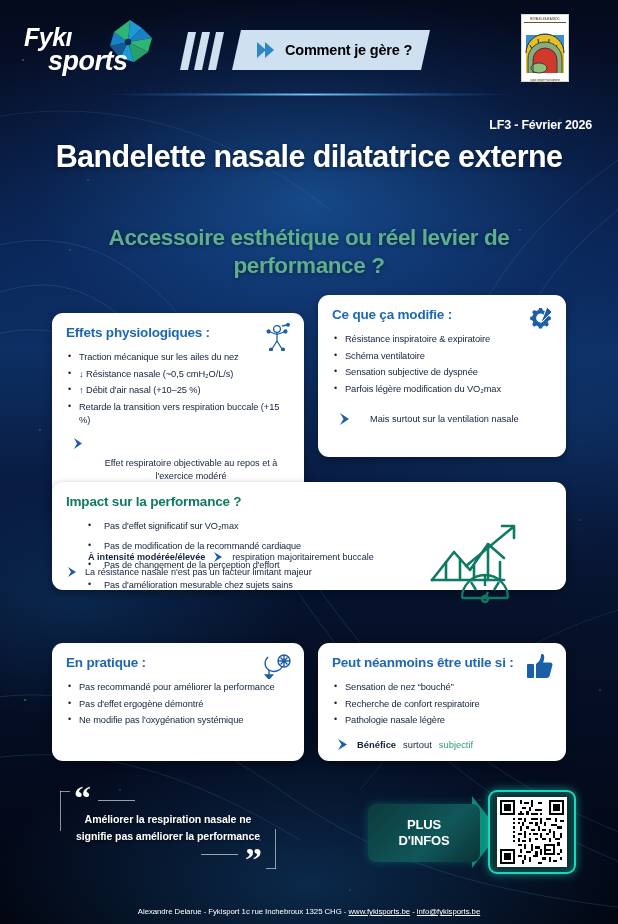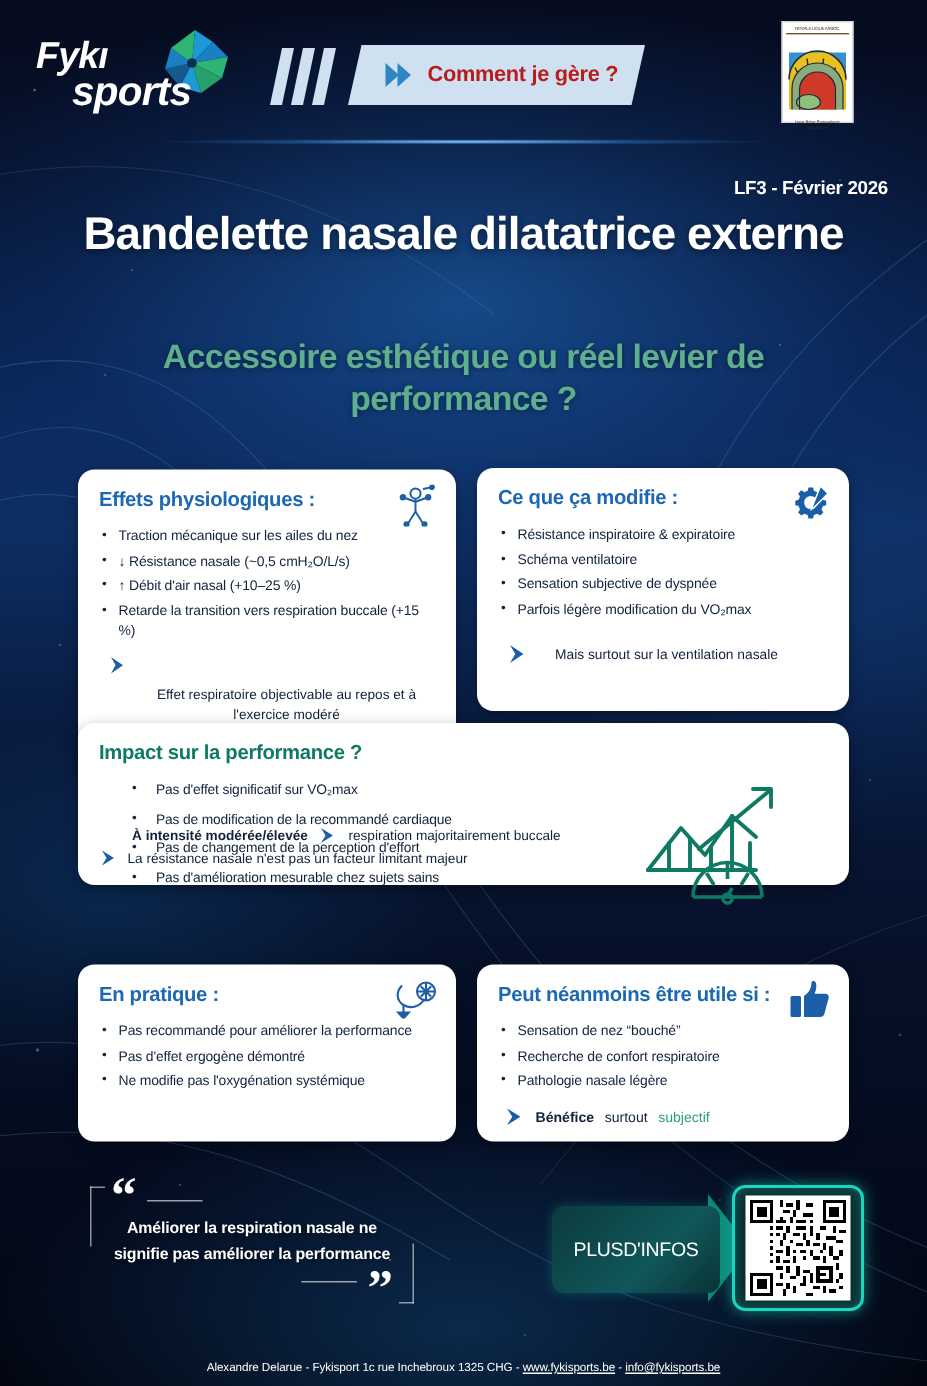--- a/index.html
+++ b/index.html
@@ -63,21 +63,21 @@
 
   #banner { position: absolute; left: 180px; top: 30px; width: 250px; height: 40px; }
   #banner .slashes { position: absolute; left: 0; top: 2px; }
   #banner .plate {
     position: absolute; left: 52px; top: 0; width: 198px; height: 40px;
     background: #cfe0f0;
     clip-path: polygon(9px 0, 198px 0, 189px 40px, 0 40px);
     display: flex; align-items: center; padding-left: 24px; gap: 9px;
   }
   #banner .plate .label {
-    font-size: 14.5px; font-weight: 700; color: #b91c1c; letter-spacing: -.2px; white-space: nowrap;
+    font-size: 14.5px; font-weight: 700; color: #000000; letter-spacing: -.2px; white-space: nowrap;
   }
 
   #partner-logo {
     position: absolute; left: 521px; top: 14px; width: 48px; height: 68px;
     background: #fff; border: 1px solid #d8d8d8; padding: 2px;
   }
   #partner-logo .pl-top { font-size: 3px; color: #3a2a10; text-align: center; letter-spacing: -.2px;
     border-bottom: 1px solid #6a5530; line-height: 4px; overflow: hidden; height: 6px; }
   #partner-logo .pl-bot { font-size: 2.6px; color: #3a2a10; text-align: center; line-height: 4px; height: 6px; overflow: hidden; }
 
@@ -124,21 +124,21 @@
 
   
   #card-physio { left: 52px; top: 313px; width: 252px; height: 206px; }
   #card-physio .concl {
     margin-top: 9px; display: flex; align-items: flex-start; gap: 7px; padding-left: 6px;
   }
   #card-physio .concl .txt {
     font-size: 9.1px; color: #12223c; line-height: 13px; text-align: center; width: 196px; margin-top: 20px;
   }
   
-  #card-modifie { left: 318px; top: 312px; width: 248px; height: 162px; }
+  #card-modifie { left: 318px; top: 295px; width: 248px; height: 162px; }
   #card-modifie .concl { margin-top: 16px; display: flex; align-items: center; gap: 18px; padding-left: 6px; }
   #card-modifie .concl .txt { font-size: 9.2px; color: #12223c; }
 
   
   #card-impact { left: 52px; top: 482px; width: 514px; height: 108px; }
   #card-impact .gauge { position: absolute; right: 40px; top: 36px; }
   #card-impact .tail { position: absolute; left: 14px; bottom: 12px; width: 420px; }
   #card-impact .tail .l1 {
     display: flex; align-items: center; gap: 7px; padding-left: 22px;
     font-size: 9.1px; color: #12223c; margin-bottom: 3px;
@@ -166,22 +166,22 @@
     text-shadow: 0 1px 3px rgba(0,0,0,.5);
   }
   #quote .qm-close { position: absolute; right: 22px; bottom: -4px; font-size: 34px; font-weight: 700; color: #fff; font-family: "Liberation Serif", serif; }
   #quote .rule-bot { position: absolute; right: 46px; bottom: 20px; width: 37px; height: 1px; background: rgba(255,255,255,.6); }
 
   
   #qrblock { position: absolute; left: 368px; top: 790px; width: 208px; height: 84px; }
   #qrblock .tag {
     position: absolute; left: 0; top: 14px; width: 112px; height: 58px; border-radius: 8px;
     background: linear-gradient(135deg, #0c3a3d 0%, #10575a 60%, #0a3336 100%);
-    display: flex; flex-direction: row; align-items: center; justify-content: center;
-    color: #fff; font-size: 13px; font-weight: 400; line-height: 16px; letter-spacing: -.2px;
+    display: flex; flex-direction: column; align-items: center; justify-content: center;
+    color: #fff; font-size: 13px; font-weight: 700; line-height: 16px; letter-spacing: -.2px;
     box-shadow: 0 0 8px rgba(0,220,190,.25);
     text-align: right;
   }
   #qrblock .arrow {
     position: absolute; left: 74px; top: 2px; width: 60px; height: 80px;
   }
   #qrblock .qrwrap {
     position: absolute; right: 0; top: 0; width: 88px; height: 84px; border-radius: 9px;
     background: #0a2f31; border: 2px solid #19d6c0; box-shadow: 0 0 10px rgba(25,214,192,.6), inset 0 0 8px rgba(25,214,192,.3);
     display: flex; align-items: center; justify-content: center;

